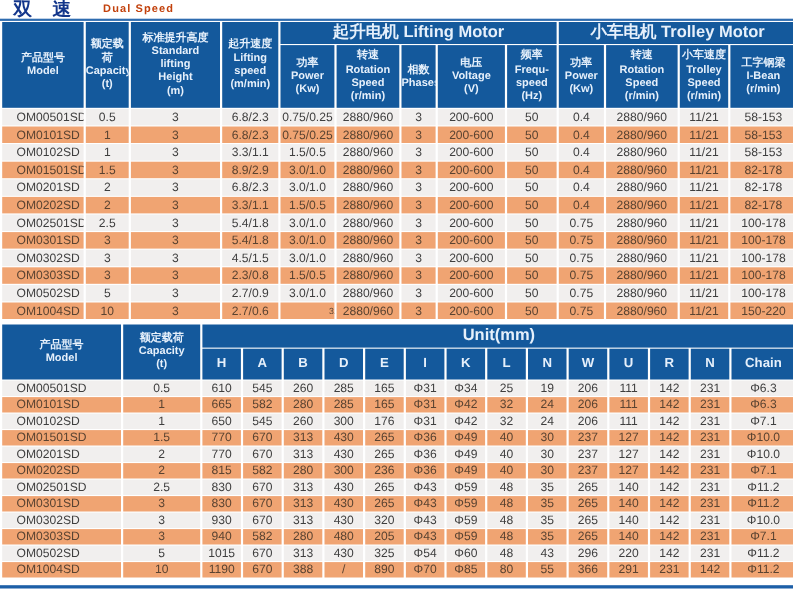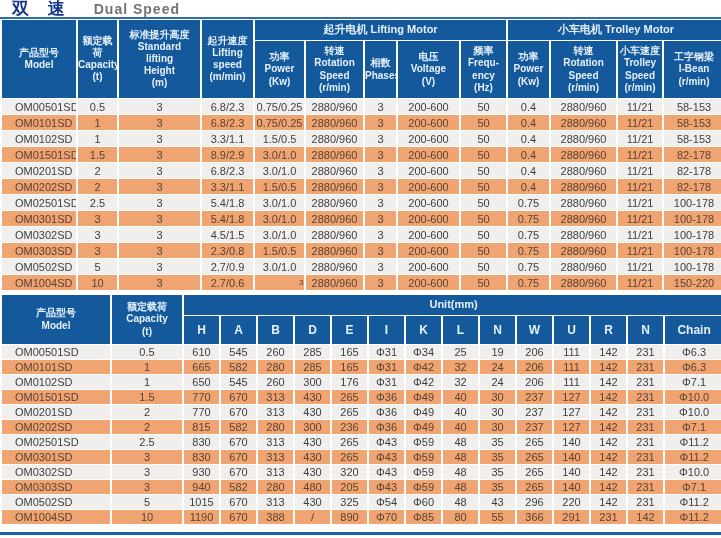--- a/index.html
+++ b/index.html
@@ -1,28 +1,28 @@
 <!DOCTYPE html>
 <html><head>
 <meta charset="utf-8">
 <style>
   html,body { margin:0; padding:0; background:#ffffff; }
   body { width:721px; height:538px; font-family:"Liberation Sans", sans-serif; }
   .page { position:relative; width:721px; height:538px; overflow:hidden; background:#ffffff; }
 
   .titlebar { display:flex; align-items:flex-end; gap:22px; padding:1px 12px 1px 12px; border-bottom:2px solid #2e6cb0; height:15px; }
   .title-zh { font-size:17px; font-weight:bold; color:#13368b; letter-spacing:7px; line-height:15px; }
-  .title-en { font-size:14px; font-weight:bold; color:#737373; line-height:14px; letter-spacing:1px; }
+  .title-en { font-size:10px; font-weight:bold; color:#c2410c; line-height:14px; letter-spacing:1px; }
 
   table { border-collapse:separate; border-spacing:2px 1px; table-layout:fixed; width:713px; margin:0 auto; }
   .dim-table { margin-top:3px; }
 
   th { background:#14599c; color:#e6f0fb; font-size:10px; font-weight:bold; text-align:center;
        vertical-align:middle; white-space:pre-line; line-height:1.22; padding:1px 0; overflow:hidden; }
-  .group-th { font-size:11px; height:18px; }
+  .group-th { font-size:15px; height:18px; }
   .spec-table thead tr:nth-child(2) th { height:55px; }
   .dim-table thead tr:nth-child(2) th { height:26px; font-size:12px; }
   .dim-table th.side-th { font-size:10px; }
 
   tbody td { font-size:11px; color:#3e3e3e; text-align:center; vertical-align:middle;
              height:15px; padding:0; background:#f1efee; overflow:hidden; white-space:nowrap; }
   .dim-table tbody td { height:14px; }
   tbody tr:nth-child(even) td { background:#f0a472; color:#5a4331; }
   td.model-cell { text-align:left; padding-left:13px;margin-top:35px; }
   td.tiny { font-size:8px;padding-left:44px; }
@@ -82,21 +82,21 @@
 Rotation
 Speed
 (r/min)</th>
         <th>相数
 Phases</th>
         <th>电压
 Voltage
 (V)</th>
         <th>频率
 Frequ-
-ency
+speed
 (Hz)</th>
         <th>功率
 Power
 (Kw)</th>
         <th>转速
 Rotation
 Speed
 (r/min)</th>
         <th>小车速度
 Trolley

